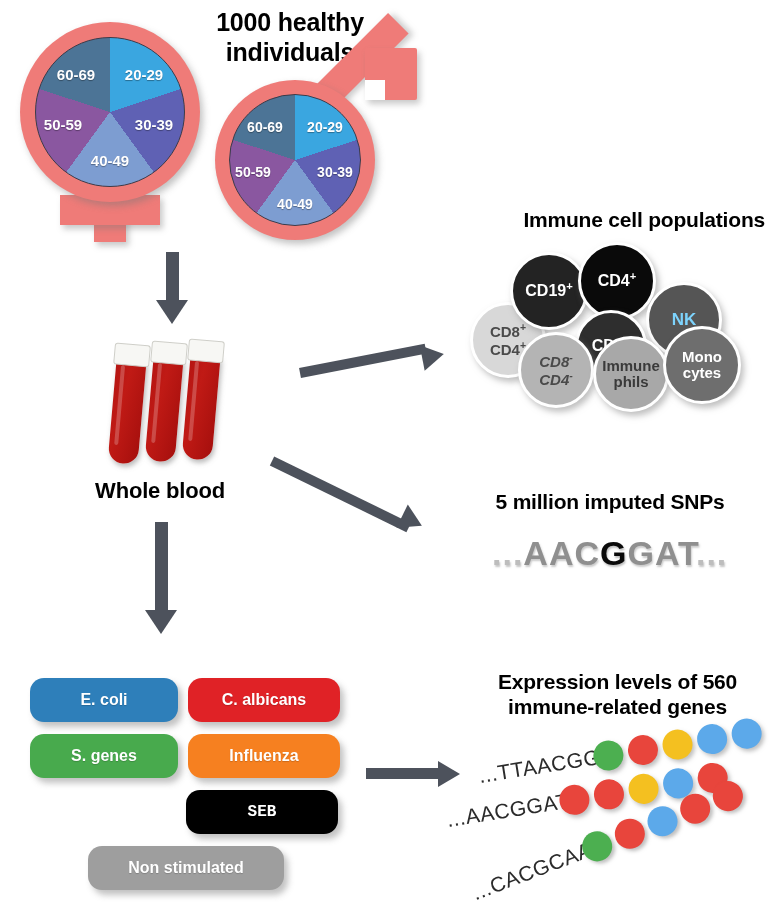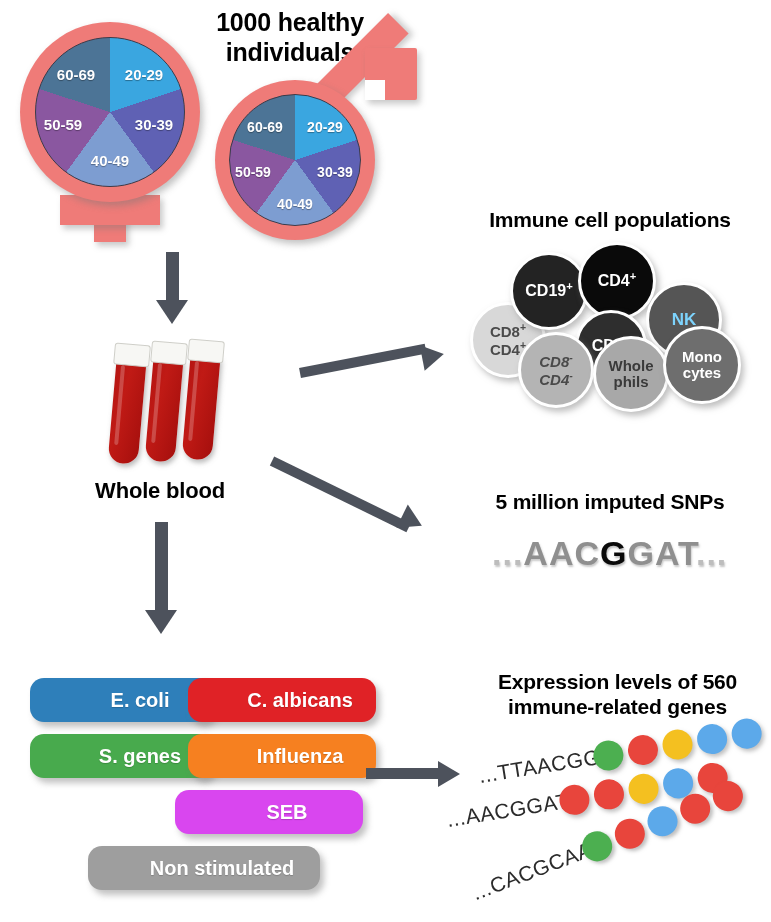--- a/index.html
+++ b/index.html
@@ -144,24 +144,23 @@
 
   
   .stim {
     position: absolute;
     border-radius: 14px;
     display: flex;
     align-items: center;
     justify-content: center;
     color: #ffffff;
     font-weight: bold;
-    font-size: 20px;
+    font-size: 16px;
     box-shadow: 4px 5px 6px rgba(120,120,120,0.45);
     text-shadow: 0 1px 1px rgba(0,0,0,0.18);
-    padding-left: 36px;
   }
 
   
   .strand { position: absolute; transform-origin: 0 50%; }
   .strand-text {
     position: absolute;
     left: 0; top: 50%;
     transform: translateY(-50%);
     font-size: 21px;
     color: #2b2b2b;
@@ -258,21 +257,21 @@
     <div class="arrow-line" style="left:0px; top:8px; width:152px; height:10px;
                 transform: rotate(26deg); transform-origin: 0 50%;"></div>
     <div class="arrow-head-right" style="left:129px; top:60px; transform: rotate(26deg);"></div>
   </div>
 
   <div>
     <div class="arrow-line" style="left:155px; top:522px; width:13px; height:92px;"></div>
     <div class="arrow-head-down" style="left:145px; top:610px;"></div>
   </div>
 
-  <div class="abs heading" style="left:455px; top:208px; width:310px; font-size:21px;">Immune cell populations</div>
+  <div class="abs heading" style="left:455px; top:208px; width:310px; font-size:21px;text-align:right;">Immune cell populations</div>
 
   <div class="abs" style="left:460px; top:240px; width:300px; height:170px;">
 
     <div class="cell" style="left:10px; top:62px; width:76px; height:76px; background:#d8d8d8; color:#4a4a4a; font-size:15px;">
       <div><span>CD8</span><sup>+</sup><br>
            <span>CD4</span><sup>+</sup></div>
     </div>
 
     <div class="cell" style="left:50px; top:12px; width:78px; height:78px; background:#232323; color:#ffffff; font-size:16px;">
       <div><span>CD19</span><sup>+</sup></div>
@@ -289,21 +288,21 @@
     <div class="cell" style="left:115px; top:70px; width:72px; height:72px; background:#2e2e2e; color:#ffffff; font-size:16px;">
       <div><span>CD8</span><sup>+</sup></div>
     </div>
 
     <div class="cell" style="left:58px; top:92px; width:76px; height:76px; background:#b4b4b4; color:#4a4a4a; font-size:15px;font-style:italic;">
       <div><span>CD8</span><sup>-</sup><br>
            <span>CD4</span><sup>-</sup></div>
     </div>
 
     <div class="cell" style="left:133px; top:96px; width:76px; height:76px; background:#a8a8a8; color:#3a3a3a; font-size:15px;">
-      <div><span>Whole</span><br>
+      <div><span>Immune</span><br>
            <span>phils</span></div>
     </div>
 
     <div class="cell" style="left:203px; top:86px; width:78px; height:78px; background:#6e6e6e; color:#ffffff; font-size:15px;">
       <div><span>Mono</span><br>
            <span>cytes</span></div>
     </div>
   </div>
 
   <div class="abs heading" style="left:460px; top:490px; width:300px; font-size:21px;">5 million imputed SNPs</div>
@@ -311,21 +310,21 @@
   <div class="snp-row" style="left:492px; top:534px;">
     <span class="snp-dim">...</span><span class="snp-mid">AAC</span><span class="snp-hi">G</span><span class="snp-mid">GAT</span><span class="snp-dim">...</span>
   </div>
 
 
   <div class="abs" style="left:30px; top:678px; width:320px; height:220px;">
     <div class="stim" style="left:0px;   top:0px;  width:148px; height:44px; background:#2e7fba;">E. coli</div>
     <div class="stim" style="left:158px; top:0px;  width:152px; height:44px; background:#e02226;">C. albicans</div>
     <div class="stim" style="left:0px;   top:56px; width:148px; height:44px; background:#48aa4d;">S. genes</div>
     <div class="stim" style="left:158px; top:56px; width:152px; height:44px; background:#f68020;">Influenza</div>
-    <div class="stim" style="left:145px; top:112px; width:152px; height:44px; background:#d946ef;">SEB</div>
+    <div class="stim" style="left:156px; top:112px; width:152px; height:44px; background:#000000;font-family:Liberation Mono, monospace;">SEB</div>
     <div class="stim" style="left:58px;  top:168px; width:196px; height:44px; background:#9e9e9e;">Non stimulated</div>
   </div>
 
   <div>
     <div class="arrow-line" style="left:366px; top:768px; width:76px; height:11px;"></div>
     <div class="arrow-head-right" style="left:438px; top:761px;"></div>
   </div>
 
   <div class="abs heading" style="left:470px; top:670px; width:295px; font-size:21px;">Expression levels of 560 immune-related genes</div>
 

